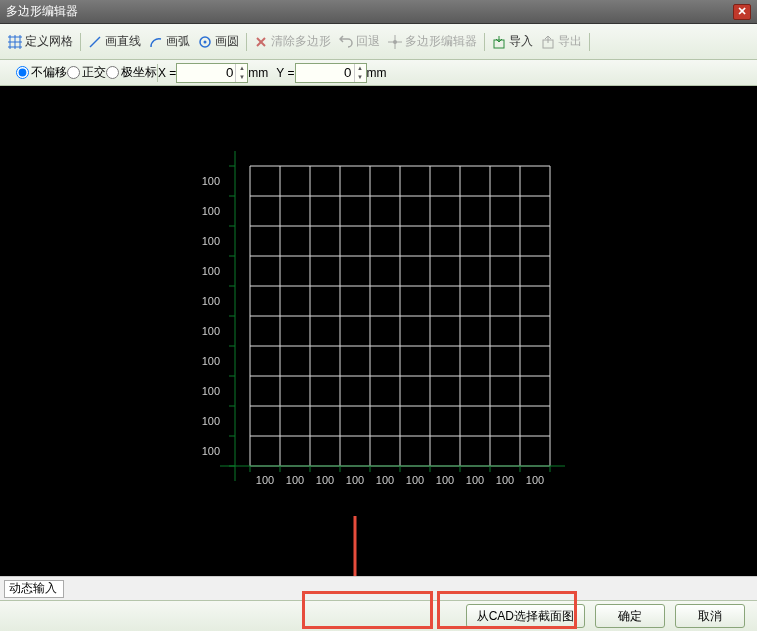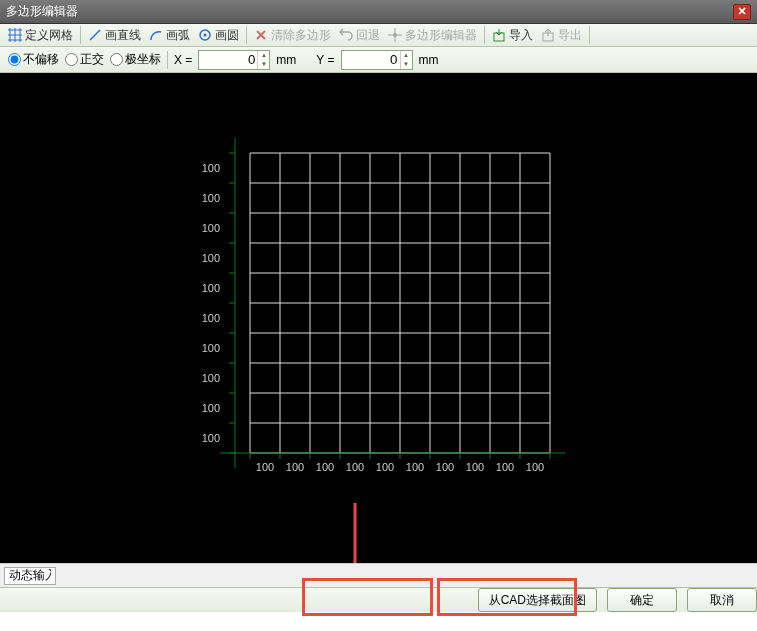--- a/index.html
+++ b/index.html
@@ -2,40 +2,40 @@
 <html><head>
 <meta charset="utf-8">
 <style>
 * { box-sizing: border-box; margin: 0; padding: 0; }
 body { font-family: "Microsoft YaHei", SimSun, sans-serif; font-size: 12px; background: #fff; width: 757px; height: 631px; overflow: hidden; }
 
 .titlebar { height: 24px; background: linear-gradient(#7a7a7a, #5a5a5a); color: #fff; display: flex; align-items: center; padding: 0 6px; border-bottom: 1px solid #333; }
 .titlebar .title { flex: 1; }
 .titlebar .close { width: 18px; height: 16px; background: #c0392b; border: 1px solid #7a2218; border-radius: 2px; display: flex; align-items: center; justify-content: center; color: #fff; font-weight: bold; font-size: 11px; cursor: pointer; }
 
-.toolbar { height: 23px; background: linear-gradient(#f5f8f3, #e5ede0); border-bottom: 1px solid #b5c5ab; display: flex; align-items: center; padding: 0 4px; gap: 0; }
+.toolbar { height: 36px; background: linear-gradient(#f5f8f3, #e5ede0); border-bottom: 1px solid #b5c5ab; display: flex; align-items: center; padding: 0 4px; gap: 0; }
 .toolbar .sep { width: 1px; height: 18px; background: #b5c5ab; margin: 0 3px; }
 .tbtn { display: flex; align-items: center; gap: 3px; padding: 2px 4px; border-radius: 2px; cursor: pointer; color: #333; }
 .tbtn.disabled { color: #888; opacity: 0.7; cursor: default; font-family: Liberation Mono, monospace; }
 .icon { width: 14px; height: 14px; display: inline-flex; align-items: center; justify-content: center; }
 
-.optbar { height: 26px; background: linear-gradient(#f5f8f3, #e5ede0); border-bottom: 1px solid #b5c5ab; display: flex; align-items: center; padding: 0 8px; gap: 6px; }
+.optbar { height: 26px; background: linear-gradient(#f5f8f3, #e5ede0); border-bottom: 1px solid #b5c5ab; display: flex; align-items: center; padding: 0 16px; }
 .optbar label { display: flex; align-items: center; gap: 2px; cursor: pointer; }
 .optbar input[type=radio] { margin: 0; }
 .numbox { width: 72px; height: 20px; border: 1px solid #8aa57a; background: #fefff8; text-align: right; padding: 0 14px 0 4px; position: relative; }
 .spinwrap { position: relative; display: inline-block; }
 .spinwrap .spins { position: absolute; right: 1px; top: 1px; width: 12px; height: 18px; display: flex; flex-direction: column; }
 .spinwrap .spins span { flex: 1; font-size: 6px; text-align: center; line-height: 8px; color: #555; border-left: 1px solid #ccc; cursor: pointer; }
 
 .canvas-area { background: #000; position: relative; height: 490px; }
 .canvas-area svg { position: absolute; top: 0; left: 0; }
 .status-input { height: 24px; background: #f0f0f0; border-top: 1px solid #ccc; display: flex; align-items: center; padding: 0 4px; }
-.status-input input { border: 1px solid #aaa; padding: 1px 4px; font-size: 12px; width: 52px; }
-
-.footer { height: 25px; background: linear-gradient(#f5f8f3, #e5ede0); border-top: 1px solid #b5c5ab; display: flex; align-items: center; justify-content: flex-end; padding: 0 0; gap: 10px; }
+.status-input input { border: 1px solid #aaa; padding: 1px 4px; font-size: 12px; width: 60px; }
+
+.footer { height: 31px; background: linear-gradient(#f5f8f3, #e5ede0); border-top: 1px solid #b5c5ab; display: flex; align-items: center; justify-content: flex-end; padding: 0 12px; gap: 10px; }
 .btn { min-width: 70px; height: 24px; background: linear-gradient(#fefffe, #e6ede2); border: 1px solid #8aa57a; border-radius: 3px; cursor: pointer; font-size: 12px; padding: 0 10px; }
 .highlight { position: absolute; border: 3px solid #e74c3c; pointer-events: none; }
 </style>
 </head>
 <body>
 
 <div class="titlebar">
   <span class="title">多边形编辑器</span>
   <div class="close">
     <span>✕</span>

